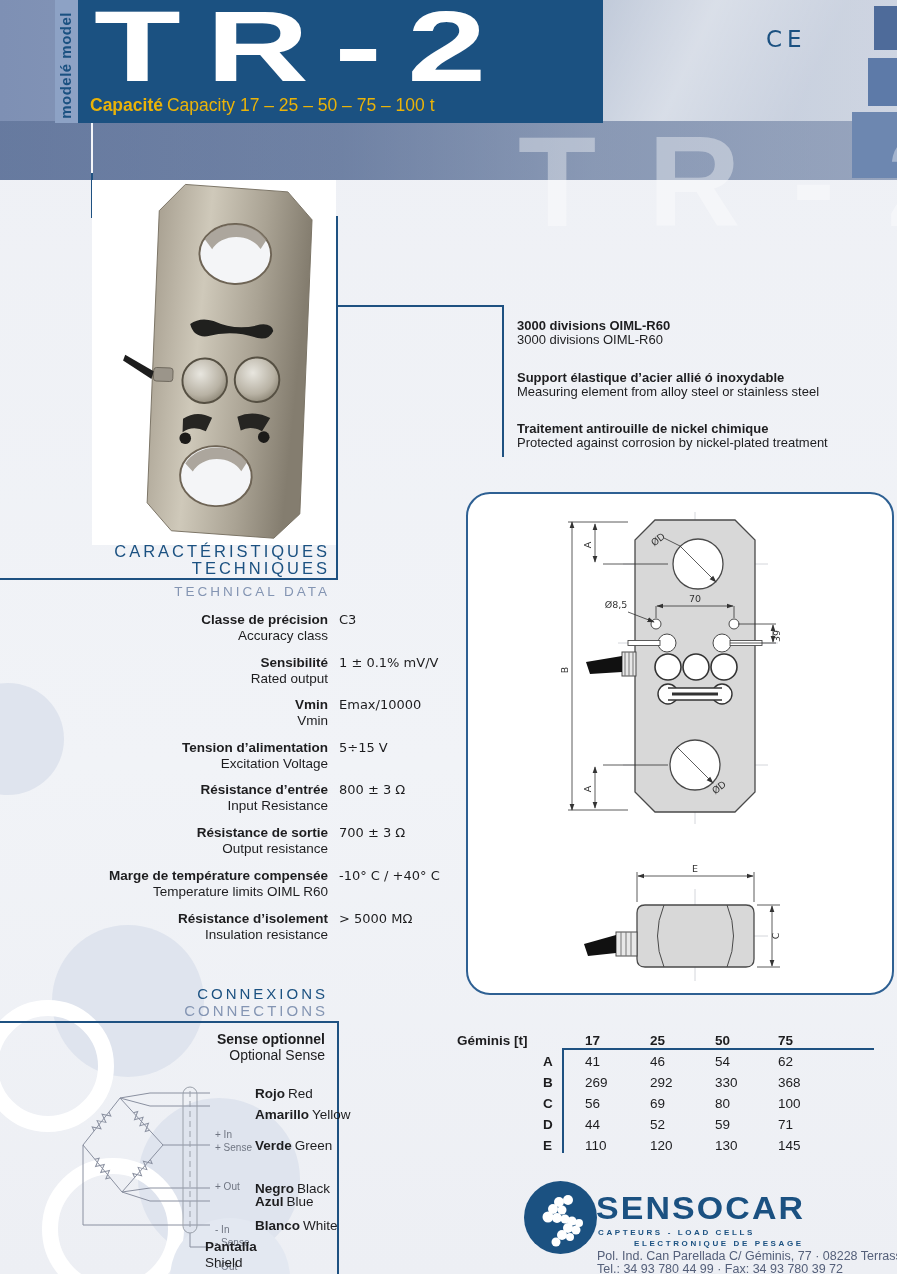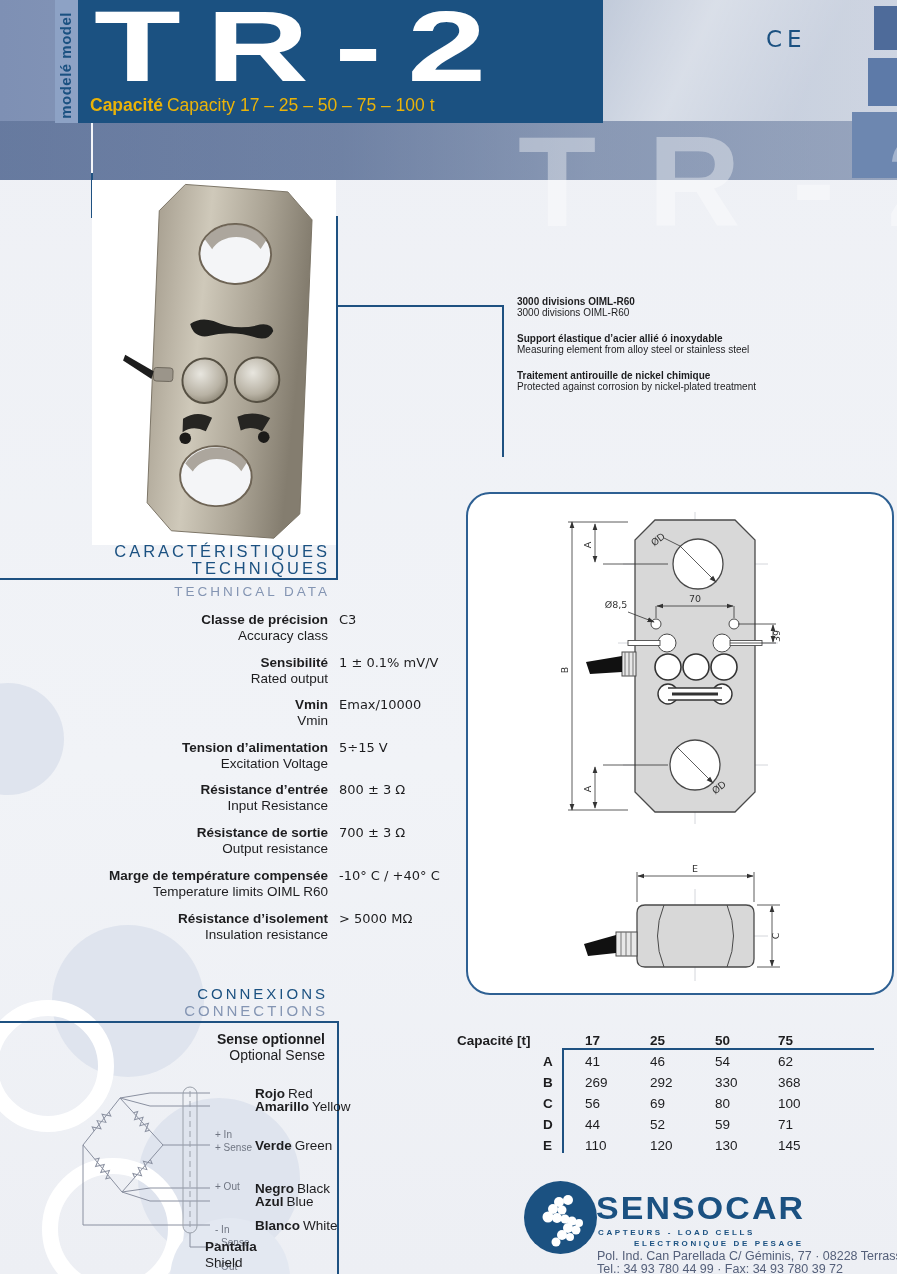--- a/index.html
+++ b/index.html
@@ -34,21 +34,21 @@
 
   
   #photo-box{left:92px;top:180px;width:244px;height:365px;background:#fff;}
 
   
   .circ{position:absolute;border-radius:50%;background:#dfe4ee;}
   .ring{position:absolute;border-radius:50%;border:16px solid #fff;background:transparent;}
 
   
   #features{left:517px;top:296px;width:370px;}
-  .feat{margin-bottom:15px;font-size:10px;line-height:1.1;}
+  .feat{margin-bottom:15px;font-size:13px;line-height:1.1;margin-top:23px;}
   .feat .fr{font-weight:bold;}
 
   
   .h-navy{color:#1b5181;letter-spacing:3px;}
   .h-light{color:#8495b3;letter-spacing:3px;}
   #carac{left:0;top:543px;width:330px;text-align:right;font-size:16.5px;line-height:1.05;}
   #techdata-h{left:0;top:584px;width:330px;text-align:right;font-size:13.5px;}
   #connex-h{left:0;top:986px;width:328px;text-align:right;font-size:15px;line-height:1.1;}
 
   
@@ -380,33 +380,33 @@
       <rect x="123" y="12" width="14" height="146" rx="7" fill="none" stroke="#9aa0aa" stroke-width="1"></rect>
       <line x1="130" y1="16" x2="130" y2="154" stroke="#9aa0aa" stroke-width="1" stroke-dasharray="6,4"></line>
     </svg>
     <div class="sig" style="left:155px;top:12px;">+ In</div>
     <div class="sig" style="left:155px;top:25px;">+ Sense</div>
     <div class="sig" style="left:155px;top:64px;">+ Out</div>
     <div class="sig" style="left:155px;top:107px;">- In</div>
     <div class="sig" style="left:155px;top:120px;">- Sense</div>
     <div class="sig" style="left:155px;top:144px;">- Out</div>
     <div class="clr" style="top:11px;"><b>Rojo</b><span>Red</span></div>
-    <div class="clr" style="top:24px;text-align:right;"><b>Amarillo</b><span>Yellow</span></div>
+    <div class="clr" style="top:32px;text-align:right;"><b>Amarillo</b><span>Yellow</span></div>
     <div class="clr" style="top:63px;"><b>Verde</b><span>Green</span></div>
     <div class="clr" style="top:106px;"><b>Negro</b><span>Black</span></div>
     <div class="clr" style="top:119px;"><b>Azul</b><span>Blue</span></div>
     <div class="clr" style="top:143px;"><b>Blanco</b><span>White</span></div>
     <div id="shield-lab">
       <div class="es">Pantalla</div>
       <div>Shield</div>
     </div>
   </div>
 
   <div class="abs" id="cap-table">
-    <div class="ct-cell ct-bold" style="left:0;top:3px;">Capacité [t]</div>
+    <div class="ct-cell ct-bold" style="left:0;top:3px;">Géminis [t]</div>
     <div class="ct-cell ct-bold" style="left:128px;top:3px;">17</div>
     <div class="ct-cell ct-bold" style="left:193px;top:3px;">25</div>
     <div class="ct-cell ct-bold" style="left:258px;top:3px;">50</div>
     <div class="ct-cell ct-bold" style="left:321px;top:3px;">75</div>
     <div style="position:absolute;left:105px;top:18px;width:312px;height:2px;background:#1e5181;"></div>
     <div style="position:absolute;left:105px;top:18px;width:2px;height:105px;background:#1e5181;"></div>
 
     <div class="ct-cell ct-bold" style="left:86px;top:24px;">A</div>
     <div class="ct-cell" style="left:128px;top:24px;">41</div>
     <div class="ct-cell" style="left:193px;top:24px;">46</div>

